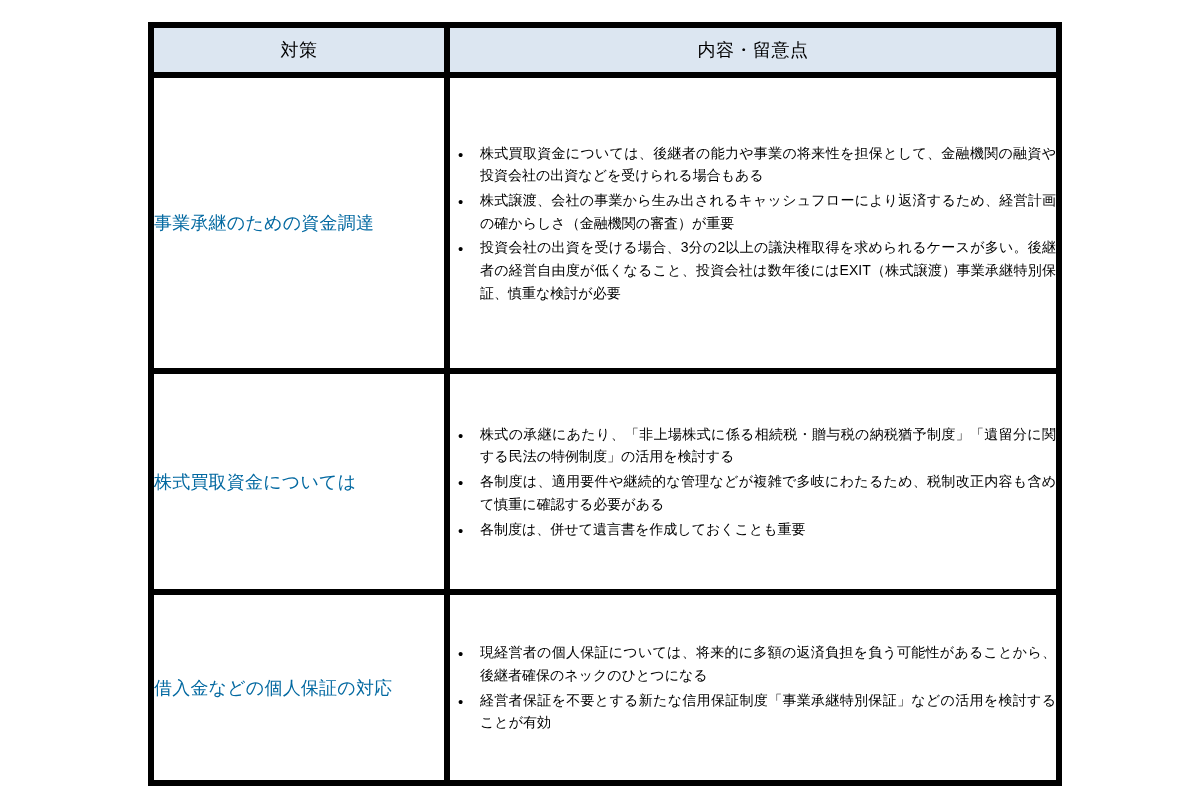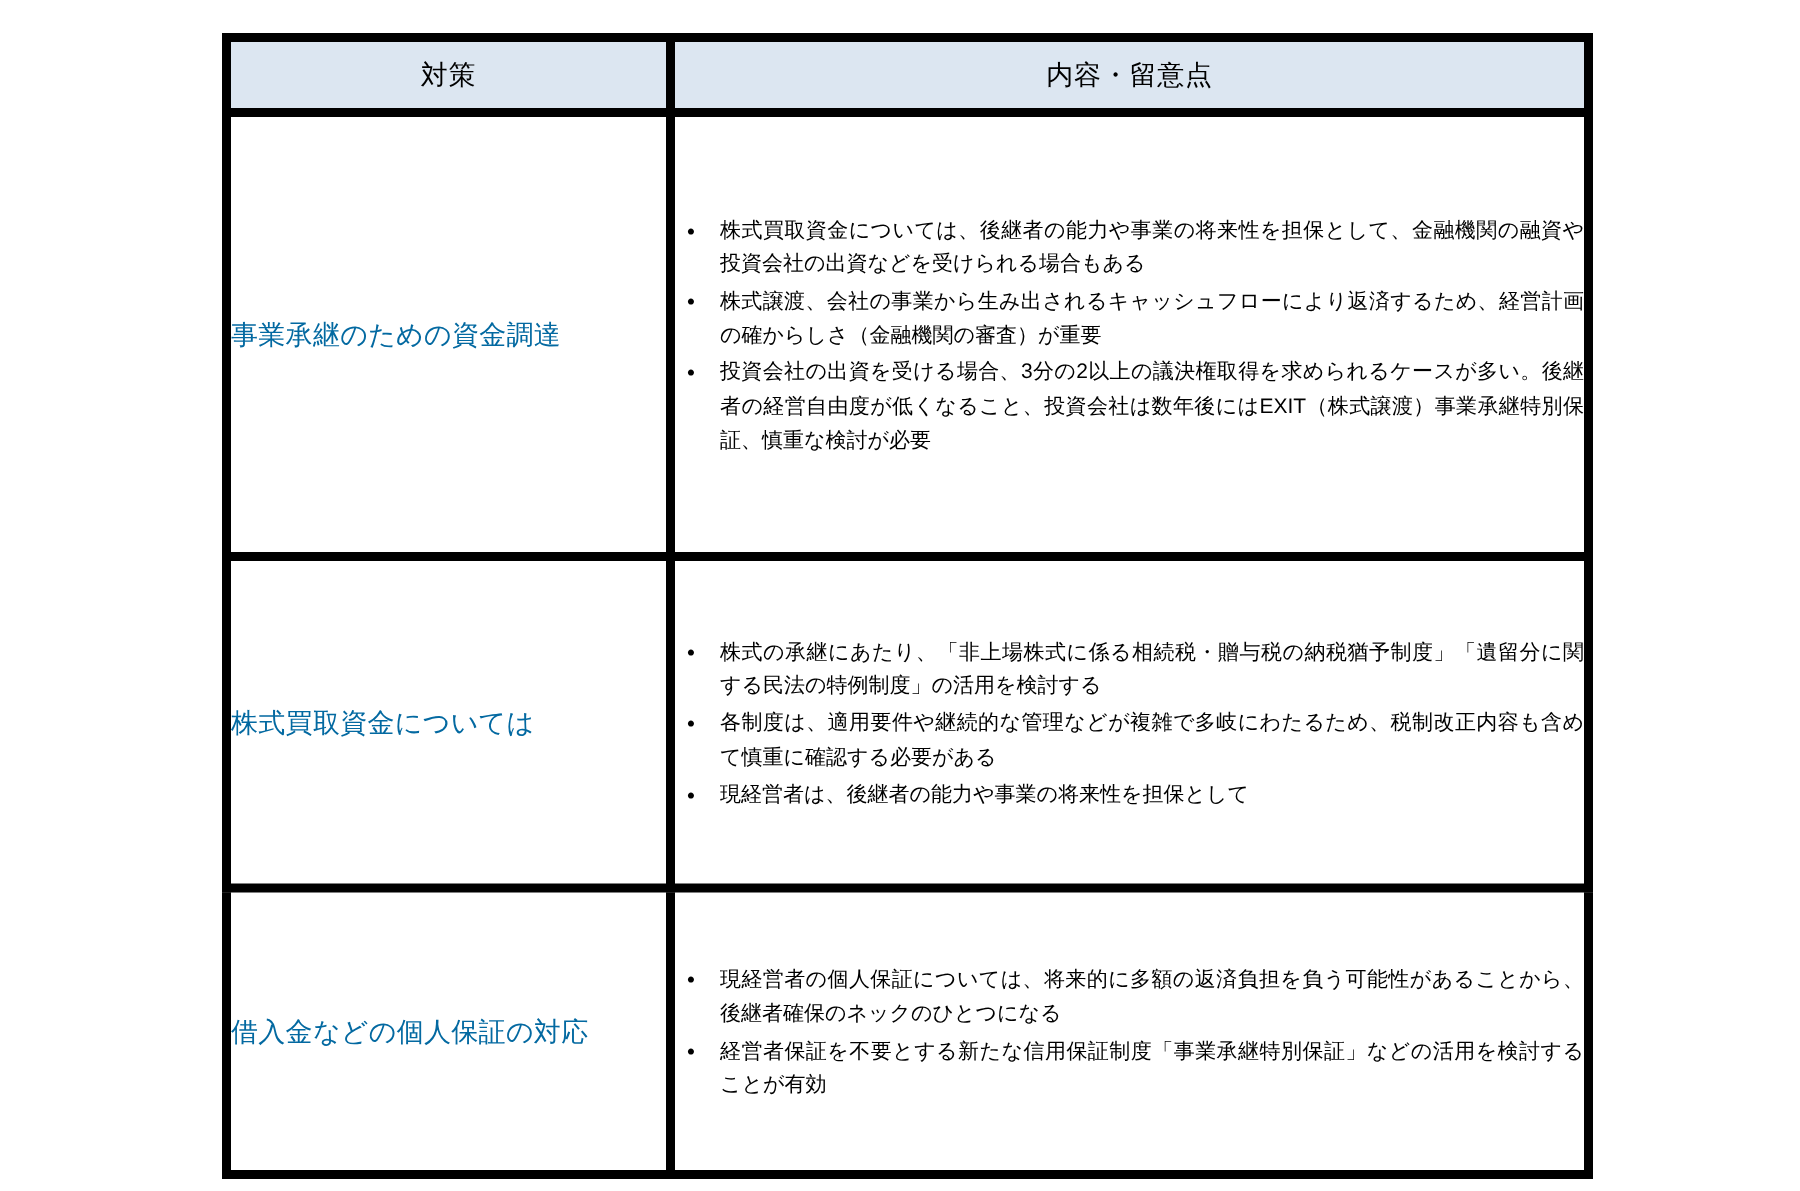--- a/index.html
+++ b/index.html
@@ -107,21 +107,21 @@
               <li>投資会社の出資を受ける場合、3分の2以上の議決権取得を求められるケースが多い。後継者の経営自由度が低くなること、投資会社は数年後にはEXIT（株式譲渡）事業承継特別保証、慎重な検討が必要</li>
             </ul>
           </td>
         </tr>
         <tr class="row-2">
           <td class="measure-cell">株式買取資金については</td>
           <td class="detail-cell">
             <ul class="bullets">
               <li>株式の承継にあたり、「非上場株式に係る相続税・贈与税の納税猶予制度」「遺留分に関する民法の特例制度」の活用を検討する</li>
               <li>各制度は、適用要件や継続的な管理などが複雑で多岐にわたるため、税制改正内容も含めて慎重に確認する必要がある</li>
-              <li>現経営者は、後継者の能力や事業の将来性を担保として</li>
+              <li>各制度は、併せて遺言書を作成しておくことも重要</li>
             </ul>
           </td>
         </tr>
         <tr class="row-3">
           <td class="measure-cell">借入金などの個人保証の対応</td>
           <td class="detail-cell">
             <ul class="bullets">
               <li>現経営者の個人保証については、将来的に多額の返済負担を負う可能性があることから、後継者確保のネックのひとつになる</li>
               <li>経営者保証を不要とする新たな信用保証制度「事業承継特別保証」などの活用を検討することが有効</li>
             </ul>

